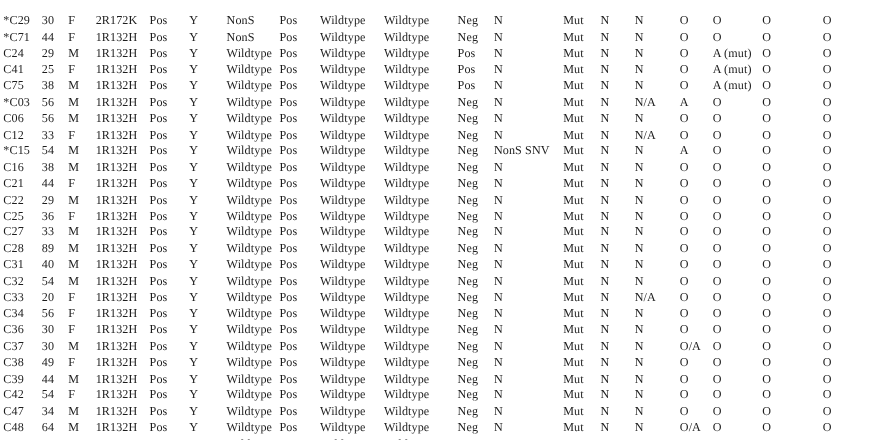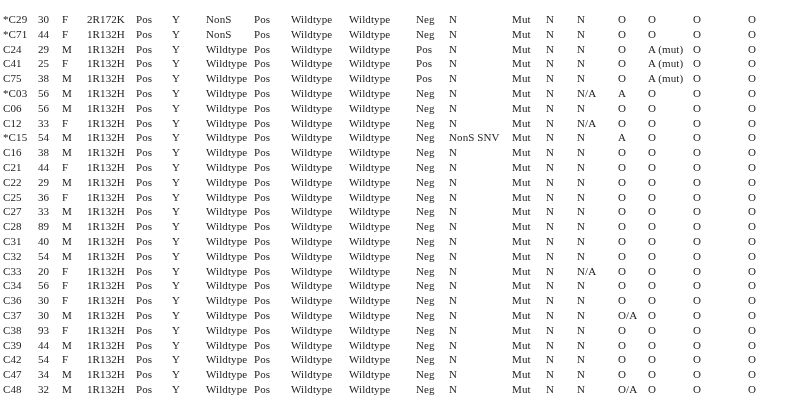--- a/index.html
+++ b/index.html
@@ -474,21 +474,21 @@
       <div class="tcell">Mut</div>
       <div class="tcell">N</div>
       <div class="tcell">N</div>
       <div class="tcell">O/A</div>
       <div class="tcell">O</div>
       <div class="tcell">O</div>
       <div class="tcell">O</div>
     </div>
     <div class="trow">
       <div class="tcell">C38</div>
-      <div class="tcell">93</div>
+      <div class="tcell">49</div>
       <div class="tcell">F</div>
       <div class="tcell">1R132H</div>
       <div class="tcell">Pos</div>
       <div class="tcell">Y</div>
       <div class="tcell">Wildtype</div>
       <div class="tcell">Pos</div>
       <div class="tcell">Wildtype</div>
       <div class="tcell">Wildtype</div>
       <div class="tcell">Neg</div>
       <div class="tcell">N</div>
@@ -558,21 +558,21 @@
       <div class="tcell">Mut</div>
       <div class="tcell">N</div>
       <div class="tcell">N</div>
       <div class="tcell">O</div>
       <div class="tcell">O</div>
       <div class="tcell">O</div>
       <div class="tcell">O</div>
     </div>
     <div class="trow">
       <div class="tcell">C48</div>
-      <div class="tcell">32</div>
+      <div class="tcell">64</div>
       <div class="tcell">M</div>
       <div class="tcell">1R132H</div>
       <div class="tcell">Pos</div>
       <div class="tcell">Y</div>
       <div class="tcell">Wildtype</div>
       <div class="tcell">Pos</div>
       <div class="tcell">Wildtype</div>
       <div class="tcell">Wildtype</div>
       <div class="tcell">Neg</div>
       <div class="tcell">N</div>

